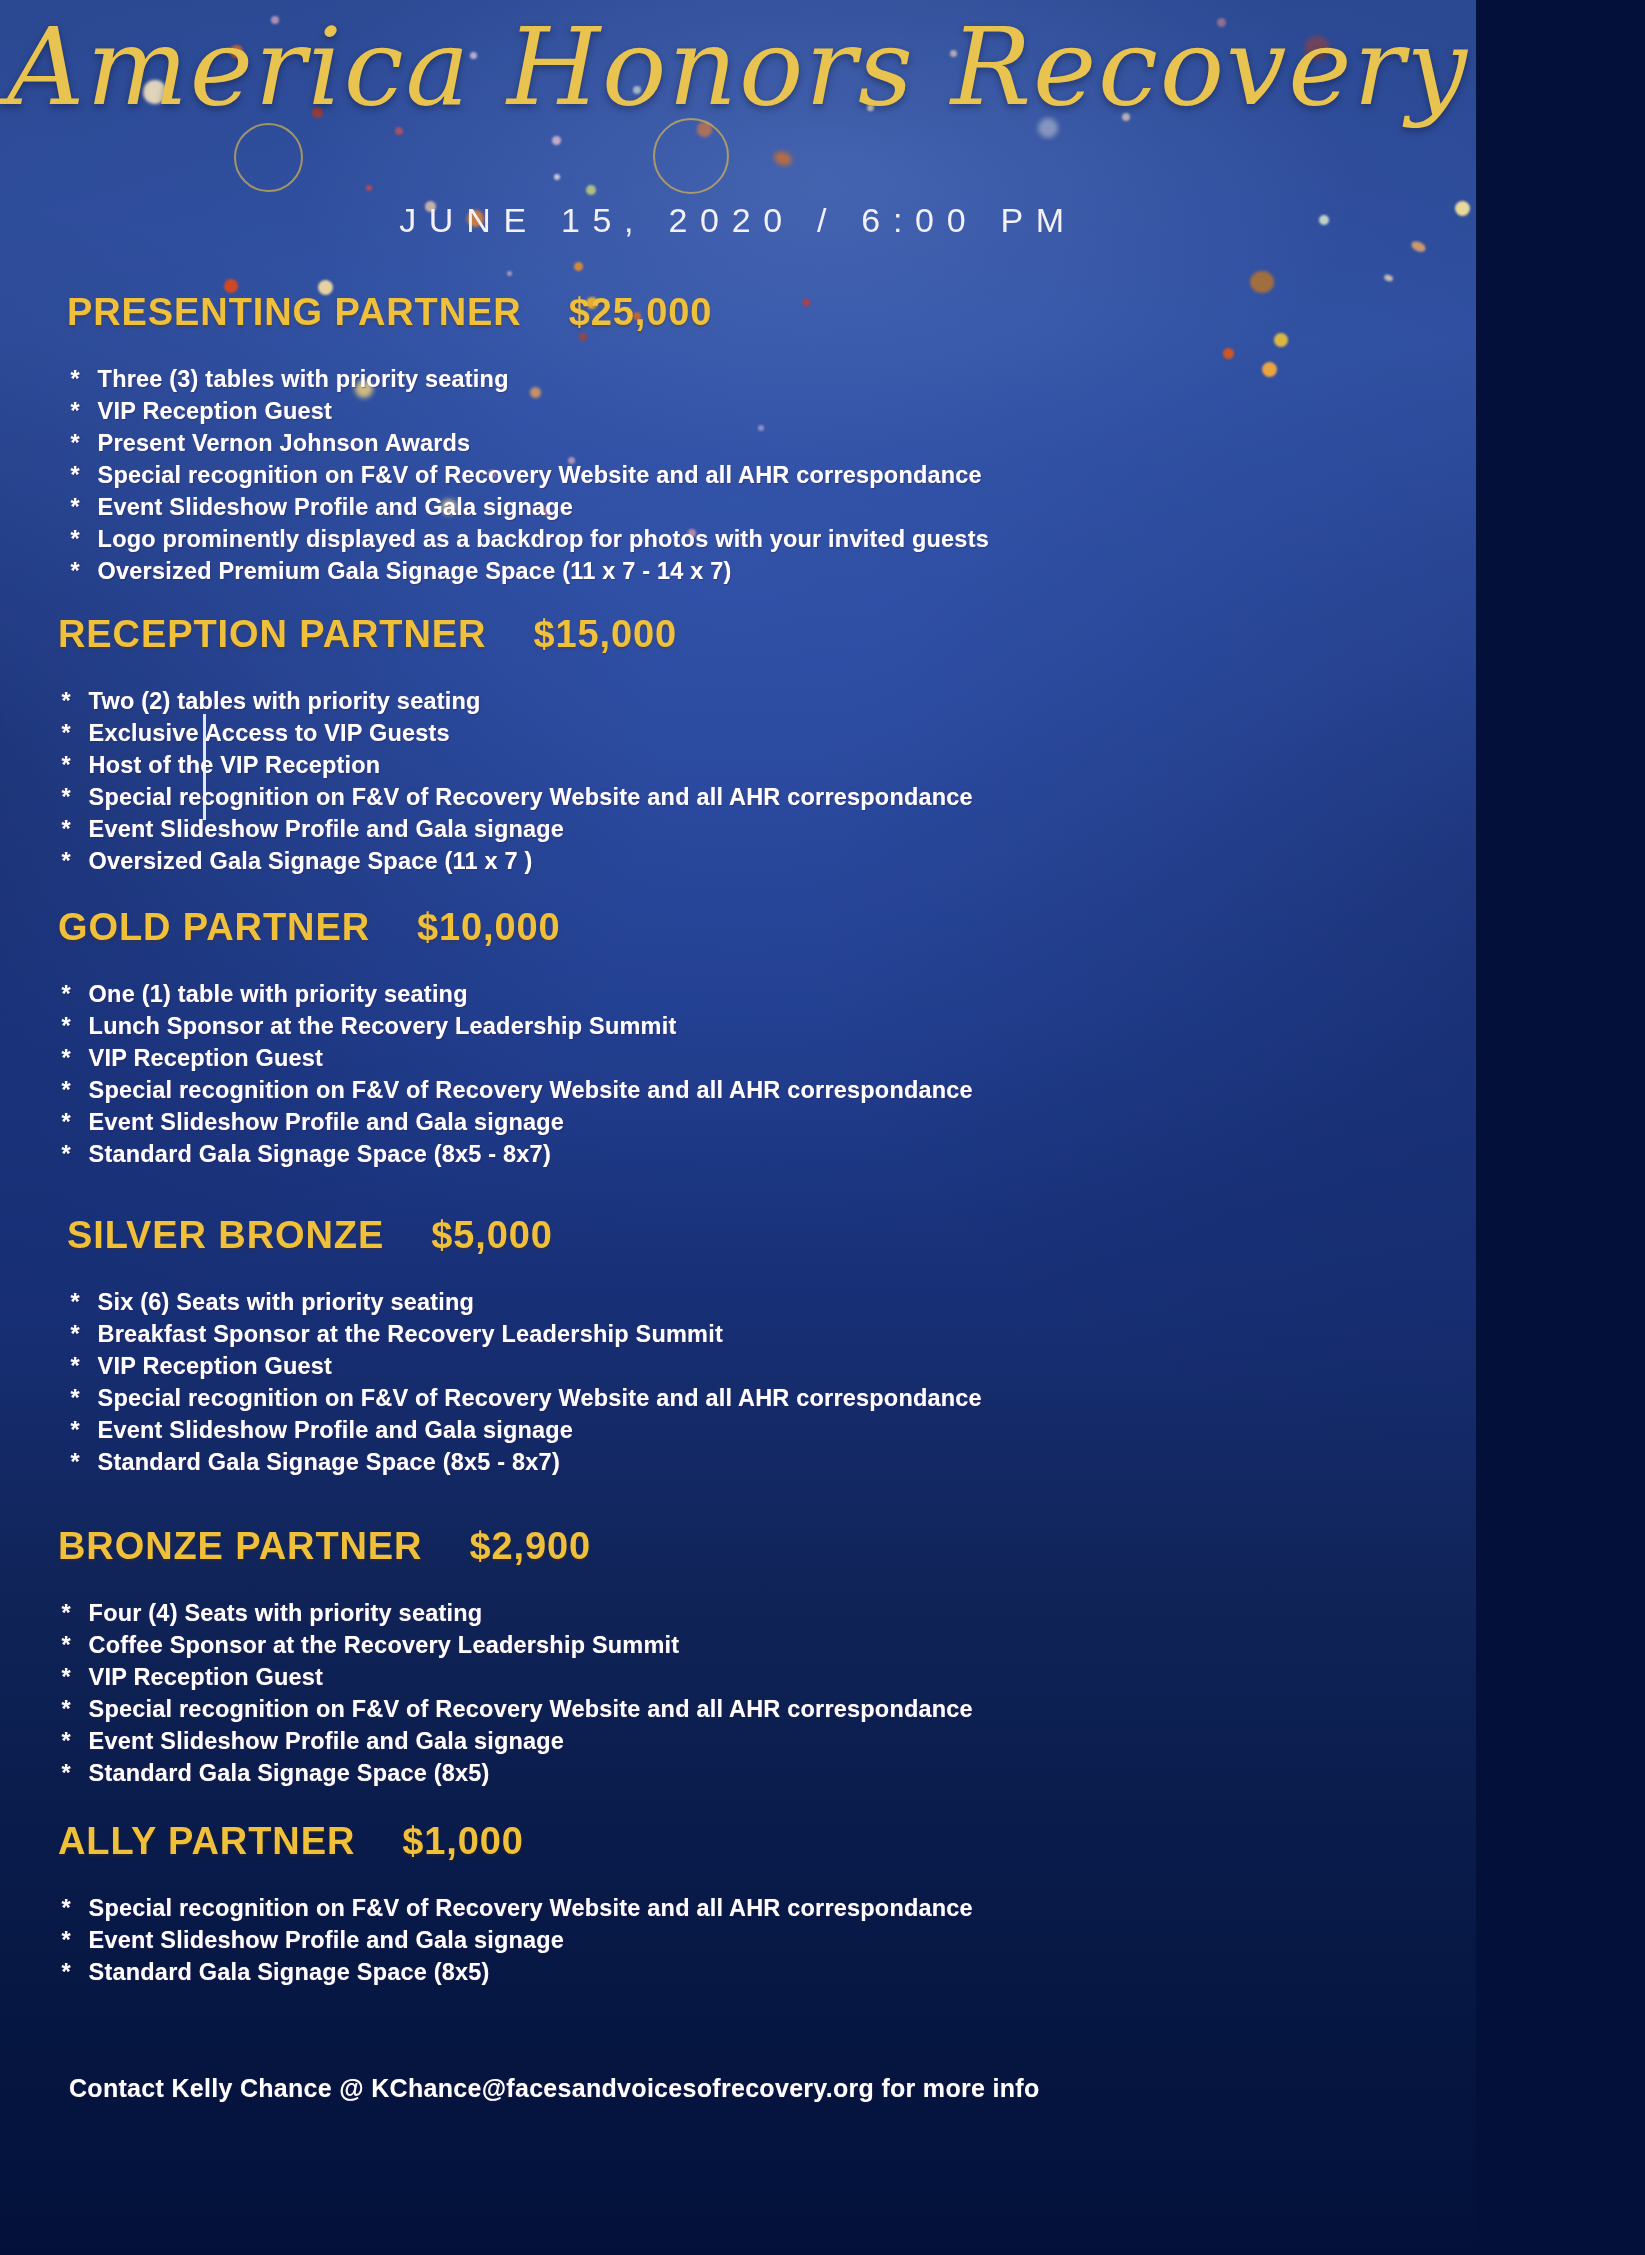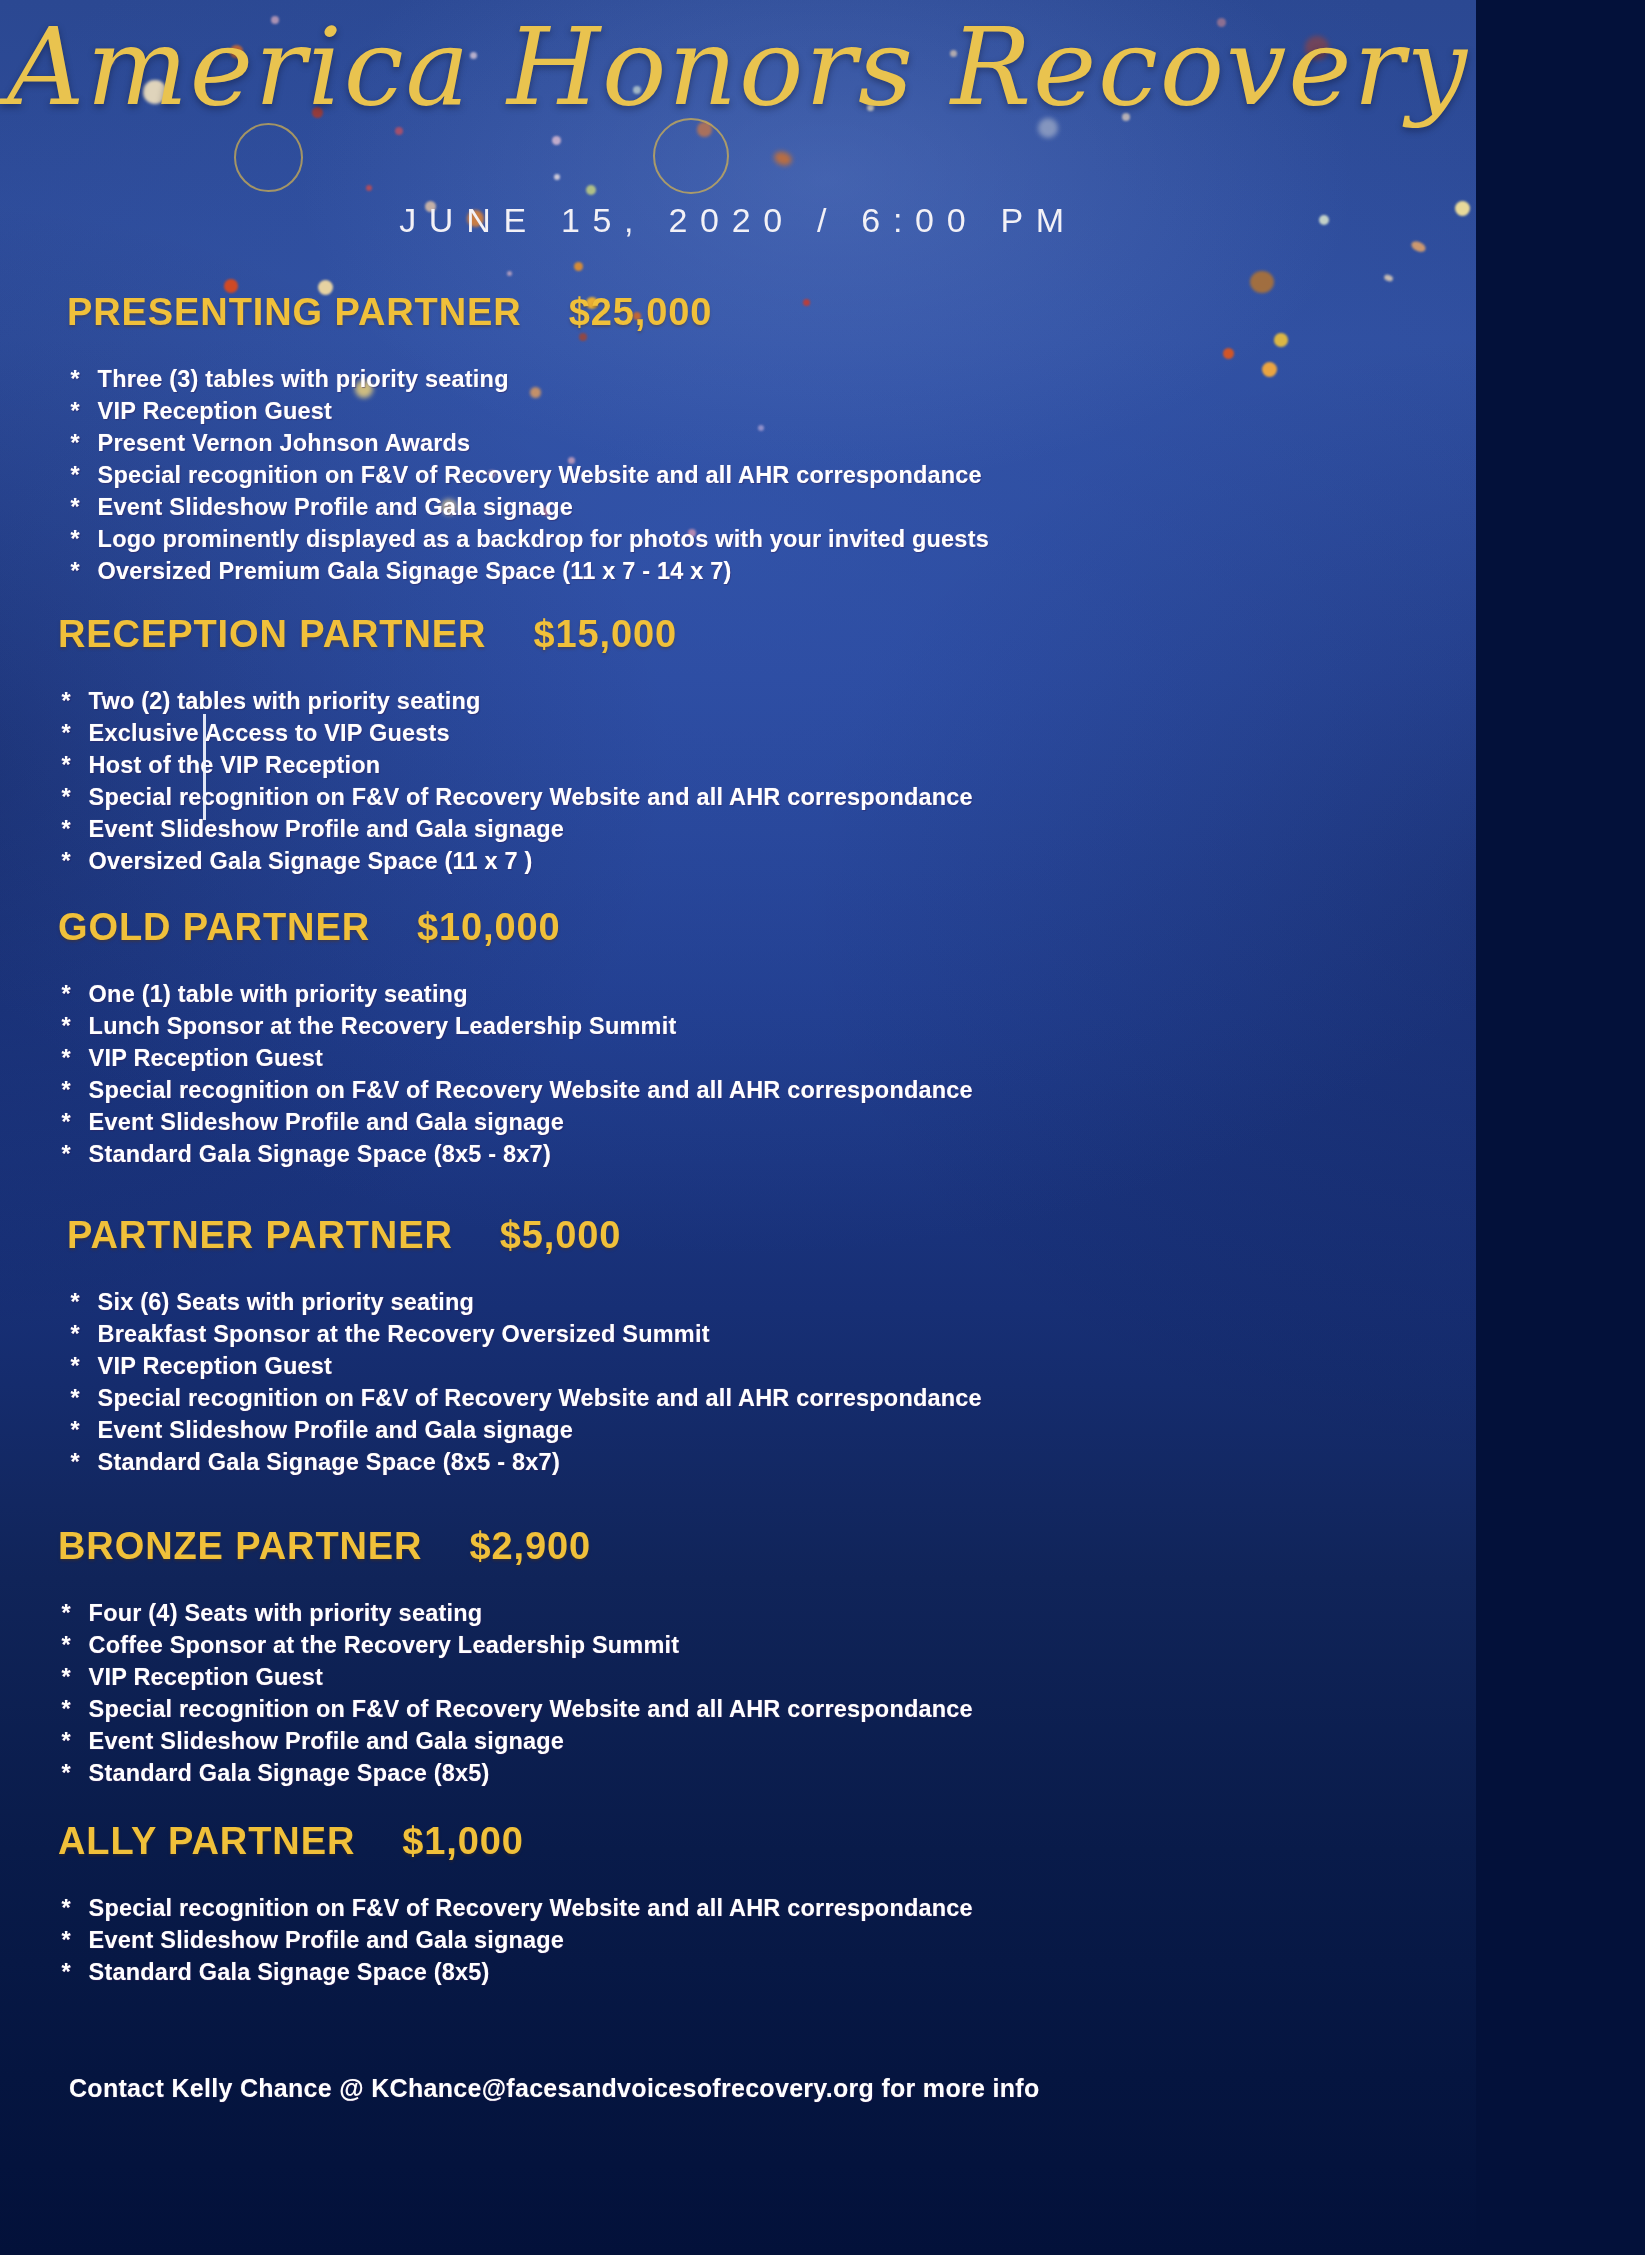--- a/index.html
+++ b/index.html
@@ -190,25 +190,25 @@
           <li><span class="marker">*</span><span class="benefit-text">Lunch Sponsor at the Recovery Leadership Summit</span></li>
           <li><span class="marker">*</span><span class="benefit-text">VIP Reception Guest</span></li>
           <li><span class="marker">*</span><span class="benefit-text">Special recognition on F&amp;V of Recovery Website and all AHR correspondance</span></li>
           <li><span class="marker">*</span><span class="benefit-text">Event Slideshow Profile and Gala signage</span></li>
           <li><span class="marker">*</span><span class="benefit-text">Standard Gala Signage Space (8x5 - 8x7)</span></li>
         </ul>
   </section>
 
   <section class="tier indent" style="top: 1214px;">
     <h2 class="tier-heading">
-      <span class="tier-name">PARTNER PARTNER</span><span class="tier-price">$5,000</span>
+      <span class="tier-name">SILVER BRONZE</span><span class="tier-price">$5,000</span>
     </h2>
     <ul class="benefits">
           <li><span class="marker">*</span><span class="benefit-text">Six (6) Seats with priority seating</span></li>
-          <li><span class="marker">*</span><span class="benefit-text">Breakfast Sponsor at the Recovery Oversized Summit</span></li>
+          <li><span class="marker">*</span><span class="benefit-text">Breakfast Sponsor at the Recovery Leadership Summit</span></li>
           <li><span class="marker">*</span><span class="benefit-text">VIP Reception Guest</span></li>
           <li><span class="marker">*</span><span class="benefit-text">Special recognition on F&amp;V of Recovery Website and all AHR correspondance</span></li>
           <li><span class="marker">*</span><span class="benefit-text">Event Slideshow Profile and Gala signage</span></li>
           <li><span class="marker">*</span><span class="benefit-text">Standard Gala Signage Space (8x5 - 8x7)</span></li>
         </ul>
   </section>
 
   <section class="tier" style="top: 1525px;">
     <h2 class="tier-heading">
       <span class="tier-name">BRONZE PARTNER</span><span class="tier-price">$2,900</span>

